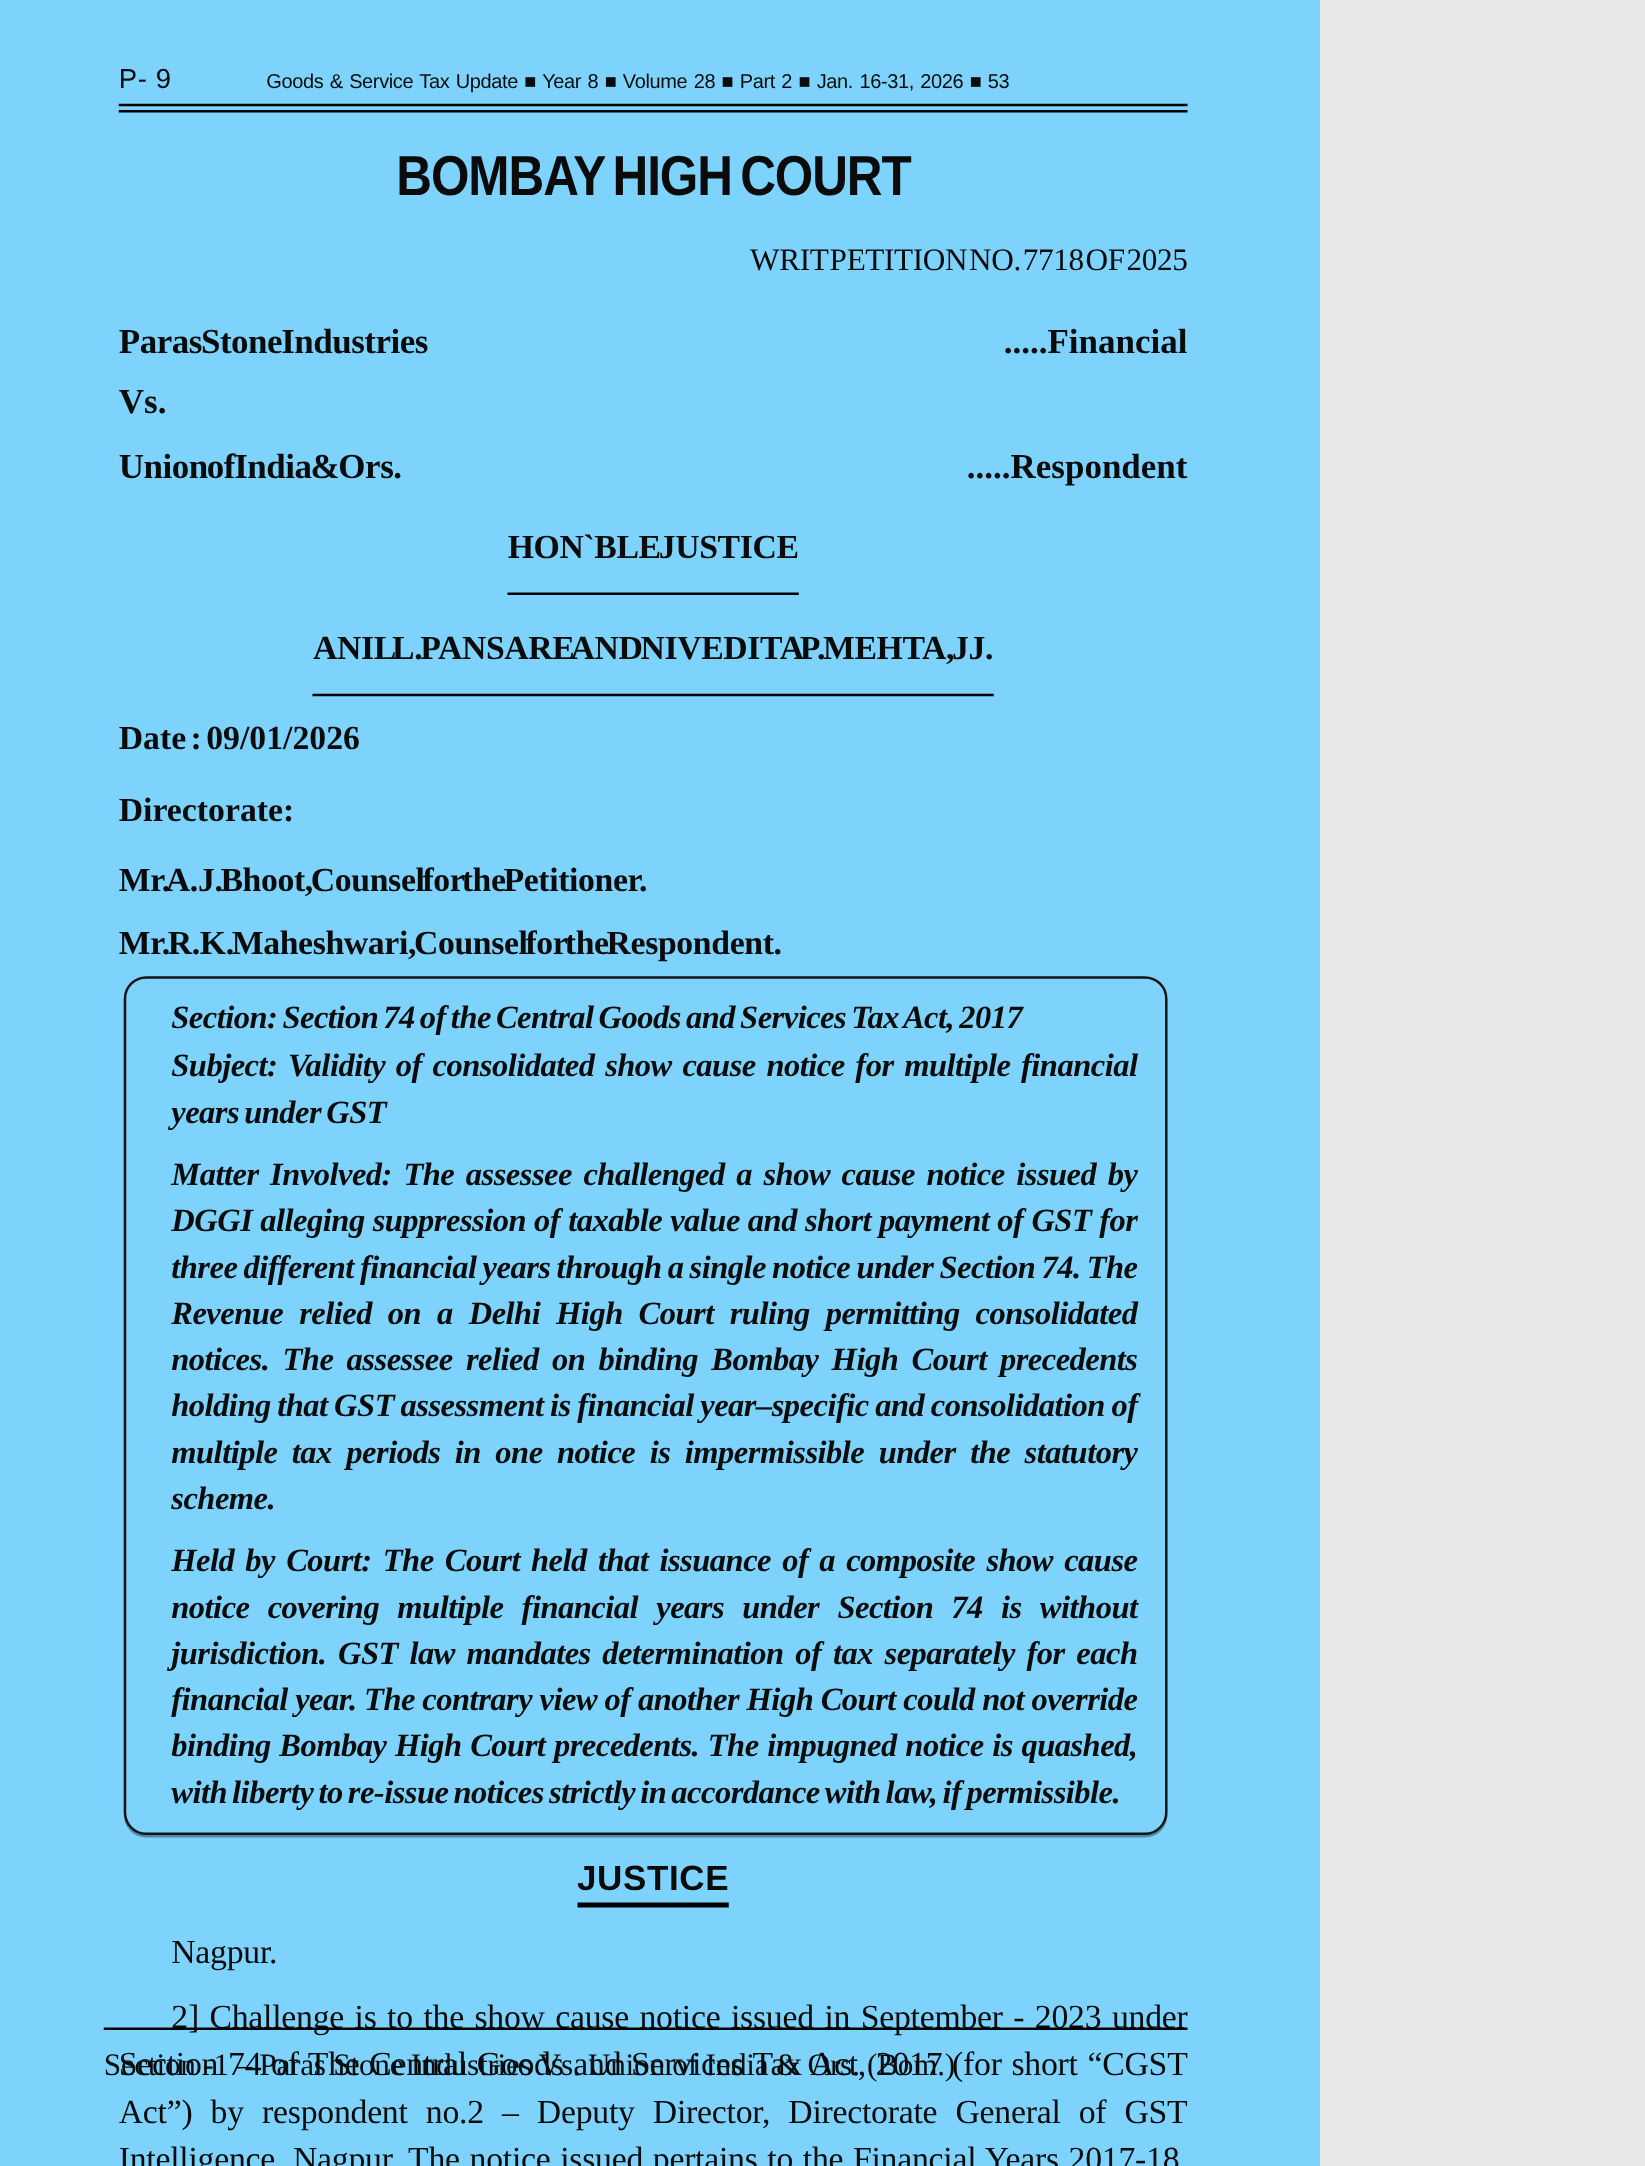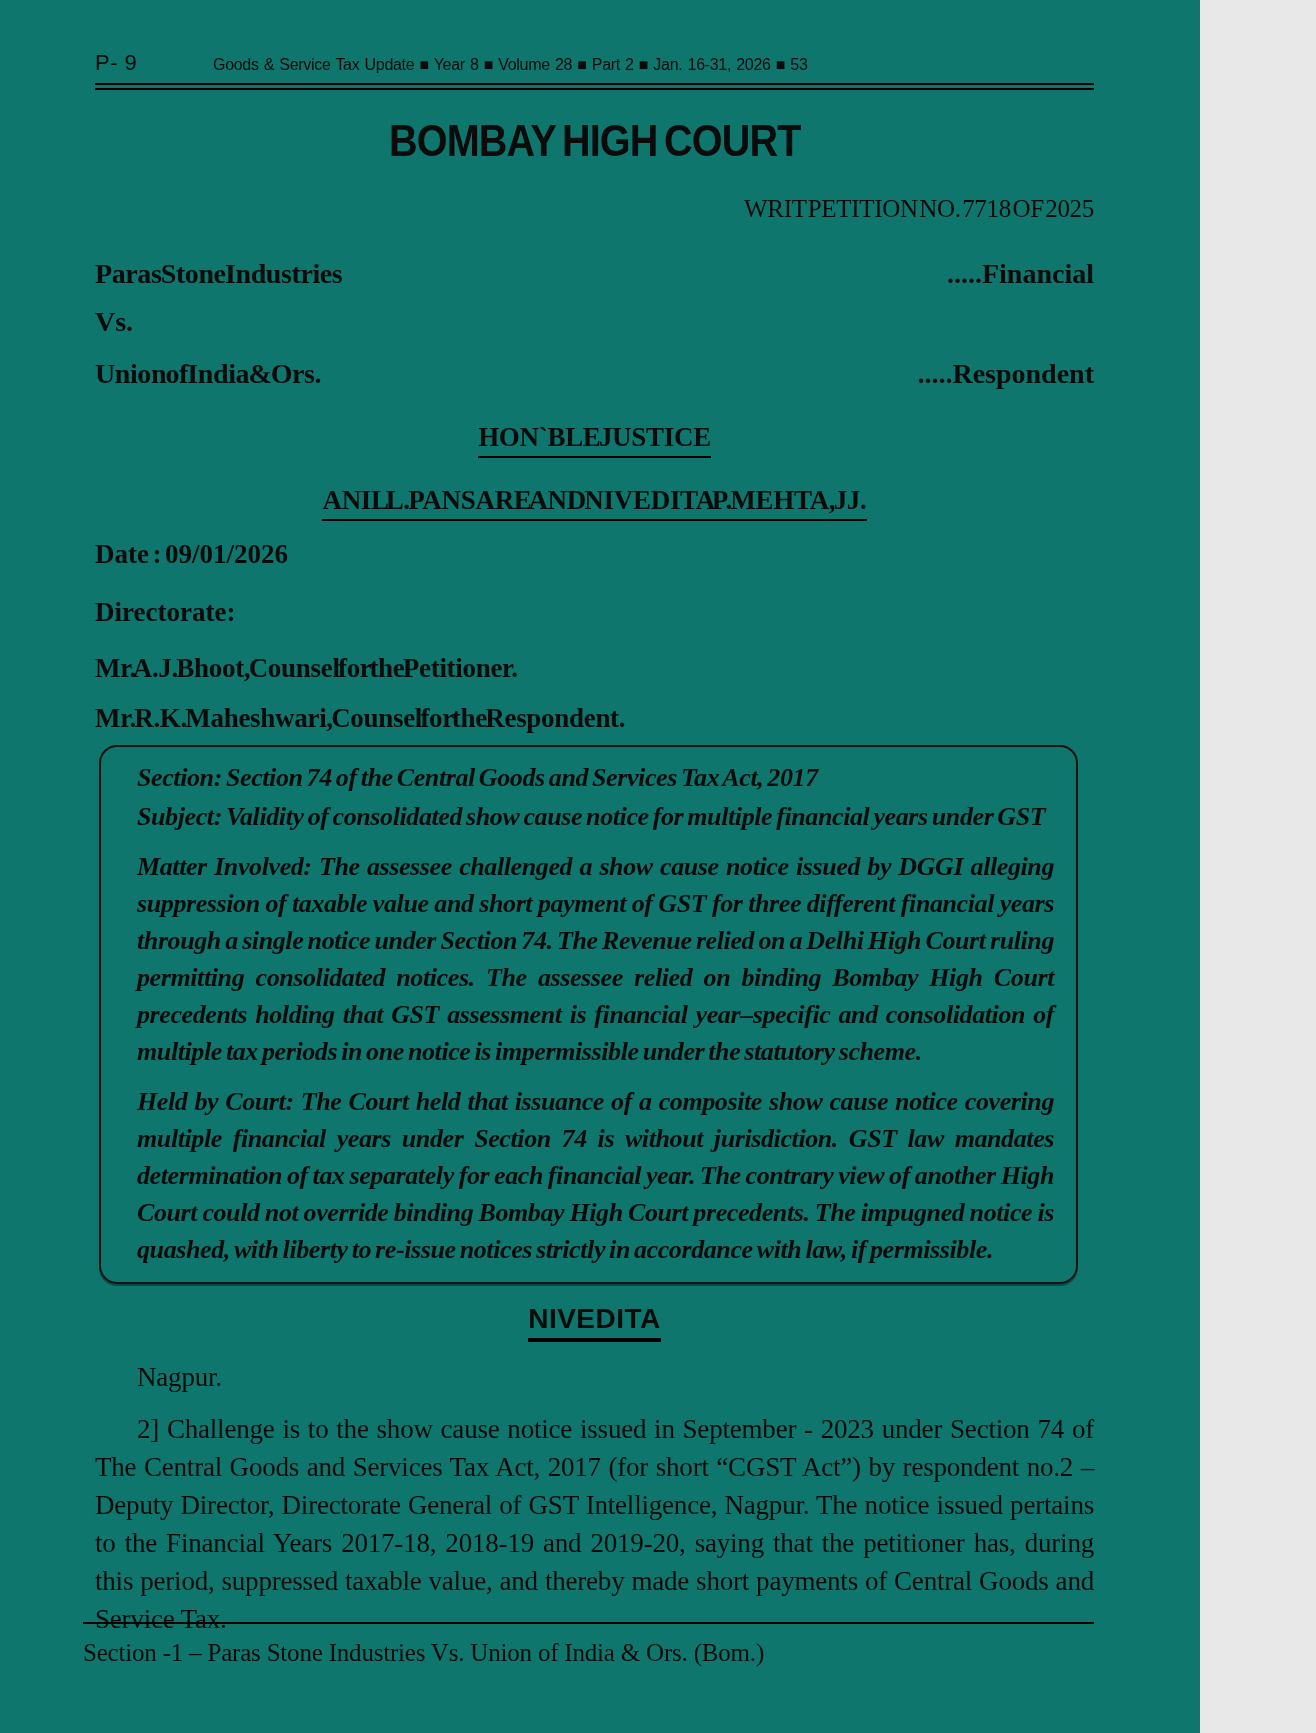--- a/index.html
+++ b/index.html
@@ -1,19 +1,19 @@
 <!DOCTYPE html>
 <html><head>
 <meta charset="utf-8">
 <style>
   html,body { margin:0; padding:0; background:#e8e8e8; }
   .page {
     position:relative;
-    width:1200px; height:1733px;
-    background:#0f766e;
+    width:1056px; height:1733px;
+    background:#7dd3fc;
     box-sizing:border-box;
     padding:50px 106px 0 95px;
     font-family:"Liberation Serif", serif;
     color:#0b0b0b;
     overflow:hidden;
   }
   
   .header { display:flex; align-items:baseline; font-family:"Liberation Sans", sans-serif; }
   .page-num { font-size:22px; min-width:118px; letter-spacing:0.5px; }
   .journal { flex:1; text-align:left; font-size:16px; letter-spacing:-0.3px; word-spacing:1px; }
@@ -33,21 +33,21 @@
 
   
   .party-row { display:flex; justify-content:space-between; margin-top:33px; font-weight:bold; font-size:28px; line-height:34px; }
   .tightname { word-spacing:-0.26em; letter-spacing:-0.4px; }
   .vs { margin-top:14px; font-weight:bold; font-size:28px; line-height:34px; }
 
   
   .bench { text-align:center; font-weight:bold; font-size:27px; line-height:36px; }
   .bench.first { margin-top:28px; }
   .bench.second { margin-top:24px; }
-  .bench .u { display:inline-block; border-bottom:2.5px solid #000; padding-bottom:1px; word-spacing:-0.3em; letter-spacing:-0.3px; }
+  .bench .u { display:inline-block; border-bottom:2.5px solid #000; padding-bottom:19px; word-spacing:-0.3em; letter-spacing:-0.3px; }
 
   
   .meta-date { margin-top:16px; font-weight:bold; font-size:27px; line-height:34px; word-spacing:-0.12em; }
   .meta-appearance { margin-top:24px; font-weight:bold; font-size:27px; line-height:34px; }
   .counsel { font-weight:bold; font-size:27px; line-height:34px; word-spacing:-0.3em; letter-spacing:-0.3px; }
   .counsel.c1 { margin-top:22px; }
   .counsel.c2 { margin-top:16px; }
 
   
   .headnote-box {
@@ -131,21 +131,21 @@
   <div class="counsel c2">Mr. R.K. Maheshwari, Counsel for the Respondent.</div>
 
   <div class="headnote-box">
     <p>Section: Section 74 of the Central Goods and Services Tax Act, 2017</p>
     <p>Subject: Validity of consolidated show cause notice for multiple financial years under GST</p>
     <p class="para">Matter Involved: The assessee challenged a show cause notice issued by DGGI alleging suppression of taxable value and short payment of GST for three different financial years through a single notice under Section 74. The Revenue relied on a Delhi High Court ruling permitting consolidated notices. The assessee relied on binding Bombay High Court precedents holding that GST assessment is financial year–specific and consolidation of multiple tax periods in one notice is impermissible under the statutory scheme.</p>
     <p class="para">Held by Court: The Court held that issuance of a composite show cause notice covering multiple financial years under Section 74 is without jurisdiction. GST law mandates determination of tax separately for each financial year. The contrary view of another High Court could not override binding Bombay High Court precedents. The impugned notice is quashed, with liberty to re-issue notices strictly in accordance with law, if permissible.</p>
   </div>
 
   <div class="judgment-head">
-    <span class="u2">NIVEDITA</span>
+    <span class="u2">JUSTICE</span>
   </div>
 
   <p class="body-para heard">Nagpur.</p>
   <p class="body-para challenge">2] Challenge is to the show cause notice issued in September - 2023 under Section 74 of The Central Goods and Services Tax Act, 2017 (for short “CGST Act”) by respondent no.2 – Deputy Director, Directorate General of GST Intelligence, Nagpur. The notice issued pertains to the Financial Years 2017-18, 2018-19 and 2019-20, saying that the petitioner has, during this period, suppressed taxable value, and thereby made short payments of Central Goods and Service Tax.</p>
 
   <div class="footer-block">
     <div class="footer-rule"></div>
     <div class="footer-text">Section -1 – Paras Stone Industries Vs. Union of India &amp; Ors. (Bom.)</div>
   </div>
 

